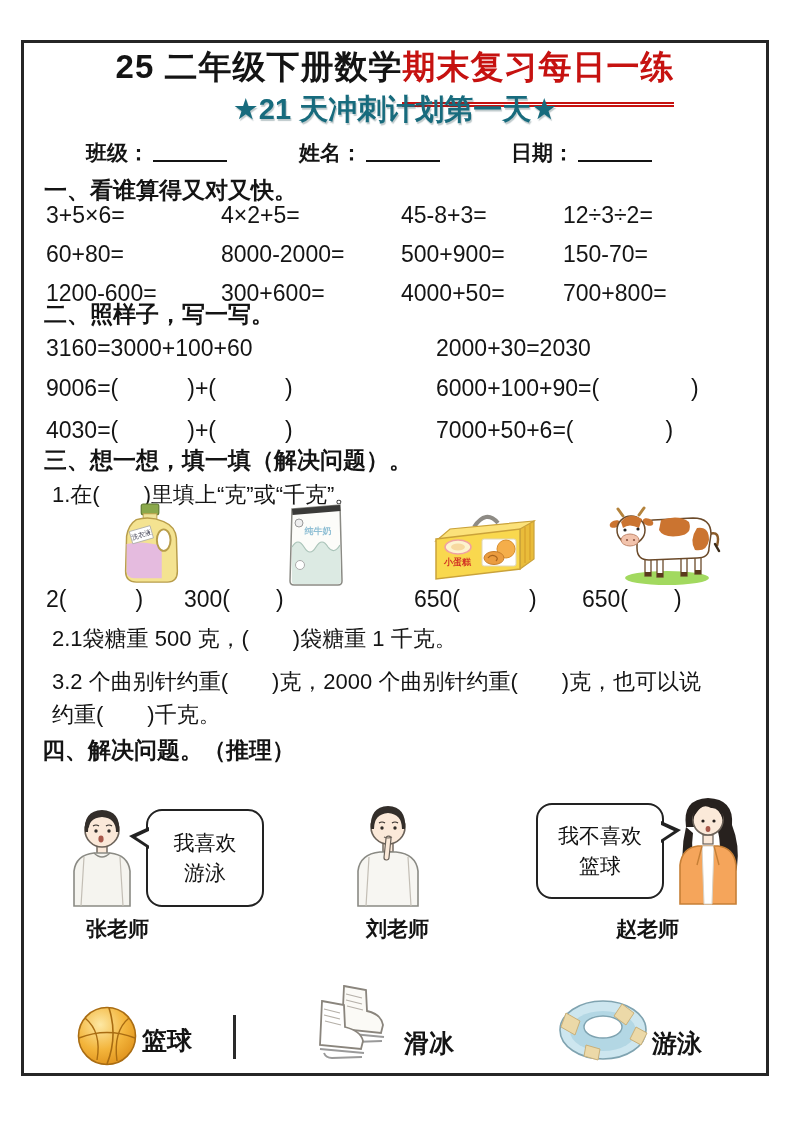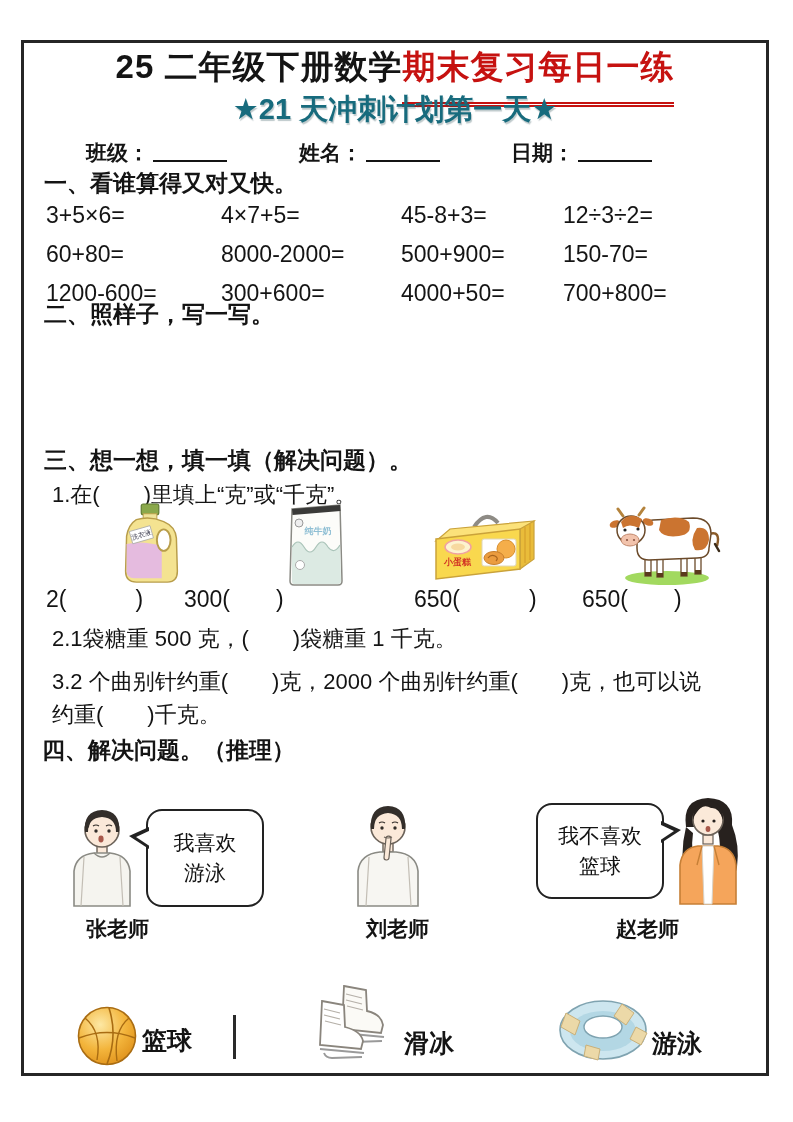--- a/index.html
+++ b/index.html
@@ -6,21 +6,21 @@
   body{width:793px;height:1122px;background:#fff;font-family:"Liberation Sans","DejaVu Sans",sans-serif;color:#141414;}
   .page{position:relative;width:793px;height:1122px;background:#fff;overflow:hidden;}
   .frame{position:absolute;left:21px;top:40px;width:748px;height:1036px;border:3px solid #262626;box-sizing:border-box;background:#fff;}
   .title{position:absolute;top:2px;left:0;right:0;text-align:center;font-size:33px;font-weight:bold;letter-spacing:1px;}
   .t-red{color:#c61210;border-bottom:5px double #c61210;padding-bottom:17px;}
   .subtitle{position:absolute;top:47px;left:0;right:0;text-align:center;font-size:29px;font-weight:bold;color:#176b7d;text-shadow:1px 2px 1px rgba(20,60,70,0.28);}
   .fgroup{position:absolute;top:96px;font-size:21px;font-weight:bold;}
   .fg1{left:62px}.fg2{left:275px}.fg3{left:487px}
   .blank{display:inline-block;width:74px;border-bottom:2.5px solid #141414;height:18px;margin-left:4px;vertical-align:-2px;}
   .sec-heading{position:absolute;font-size:23px;font-weight:bold;white-space:nowrap;}
-  .h1pos{left:20px;top:125px;}
+  .h1pos{left:20px;top:132px;}
   .h2pos{left:20px;top:256px;}
   .h3pos{left:20px;top:402px;}
   .h4pos{left:18px;top:692px;}
   .calc-grid{position:absolute;left:22px;top:159px;display:grid;grid-template-columns:175px 180px 162px auto;row-gap:12px;font-size:23px;}
   .decomp-grid{position:absolute;left:22px;top:292px;display:grid;grid-template-columns:390px auto;row-gap:11px;font-size:23px;}
   .qtext{position:absolute;font-size:22px;white-space:nowrap;margin-left:8px;}
   .q1{left:20px;top:437px;}
   .q2{left:20px;top:581px;}
   .q3a{left:20px;top:624px;}
   .q3b{left:20px;top:657px;}
@@ -64,34 +64,42 @@
 
   <div class="subtitle">★21 天冲刺计划第一天★</div>
 
   <span class="fgroup fg2"><span>姓名：</span><span class="blank"></span></span>
   <span class="fgroup fg1"><span>班级：</span><span class="blank"></span></span>
   <span class="fgroup fg3"><span>日期：</span><span class="blank"></span></span>
 
   <div class="sec-heading h1pos">一、看谁算得又对又快。</div>
   <div class="calc-grid">
     <span>3+5×6=</span>
-    <span>4×7+5=</span>
+    <span>4×2+5=</span>
     <span>45-8+3=</span>
     <span>12÷3÷2=</span>
     <span>60+80=</span>
     <span>8000-2000=</span>
     <span>500+900=</span>
     <span>150-70=</span>
     <span>1200-600=</span>
     <span>300+600=</span>
     <span>4000+50=</span>
     <span>700+800=</span>
   </div>
 
   <div class="sec-heading h2pos">二、照样子，写一写。</div>
+  <div class="decomp-grid">
+    <span>3160=3000+100+60</span>
+    <span>2000+30=2030</span>
+    <span>9006=(　　　)+(　　　)</span>
+    <span>6000+100+90=(　　　　)</span>
+    <span>4030=(　　　)+(　　　)</span>
+    <span>7000+50+6=(　　　　)</span>
+  </div>
 
   <div class="sec-heading h3pos">三、想一想，填一填（解决问题）。</div>
   <div class="qtext q1">1.在(　　)里填上“克”或“千克”。</div>
 
   <svg class="icon icon-bottle" width="70" height="84" viewBox="0 0 70 86">
     <rect x="25" y="1" width="18" height="11" rx="2" fill="#8aa84b" stroke="#5f7a31" stroke-width="1.2"></rect>
     <rect x="27" y="11" width="14" height="6" fill="#efe39a" stroke="#bba04b" stroke-width="1"></rect>
     <path d="M20,17 Q12,22 10,34 L9,70 Q9,81 20,81 L52,81 Q62,81 62,70 L61,36 Q60,24 48,19 Q34,13 20,17 Z" fill="#f4e391" stroke="#b89d4a" stroke-width="1.5"></path>
     <path d="M10,42 L10,70 Q10,77 18,77 L46,77 L46,44 Q26,38 10,42 Z" fill="#e5bbdf"></path>
     <ellipse cx="48" cy="38" rx="7" ry="11" fill="#fff" stroke="#b89d4a" stroke-width="2"></ellipse>

